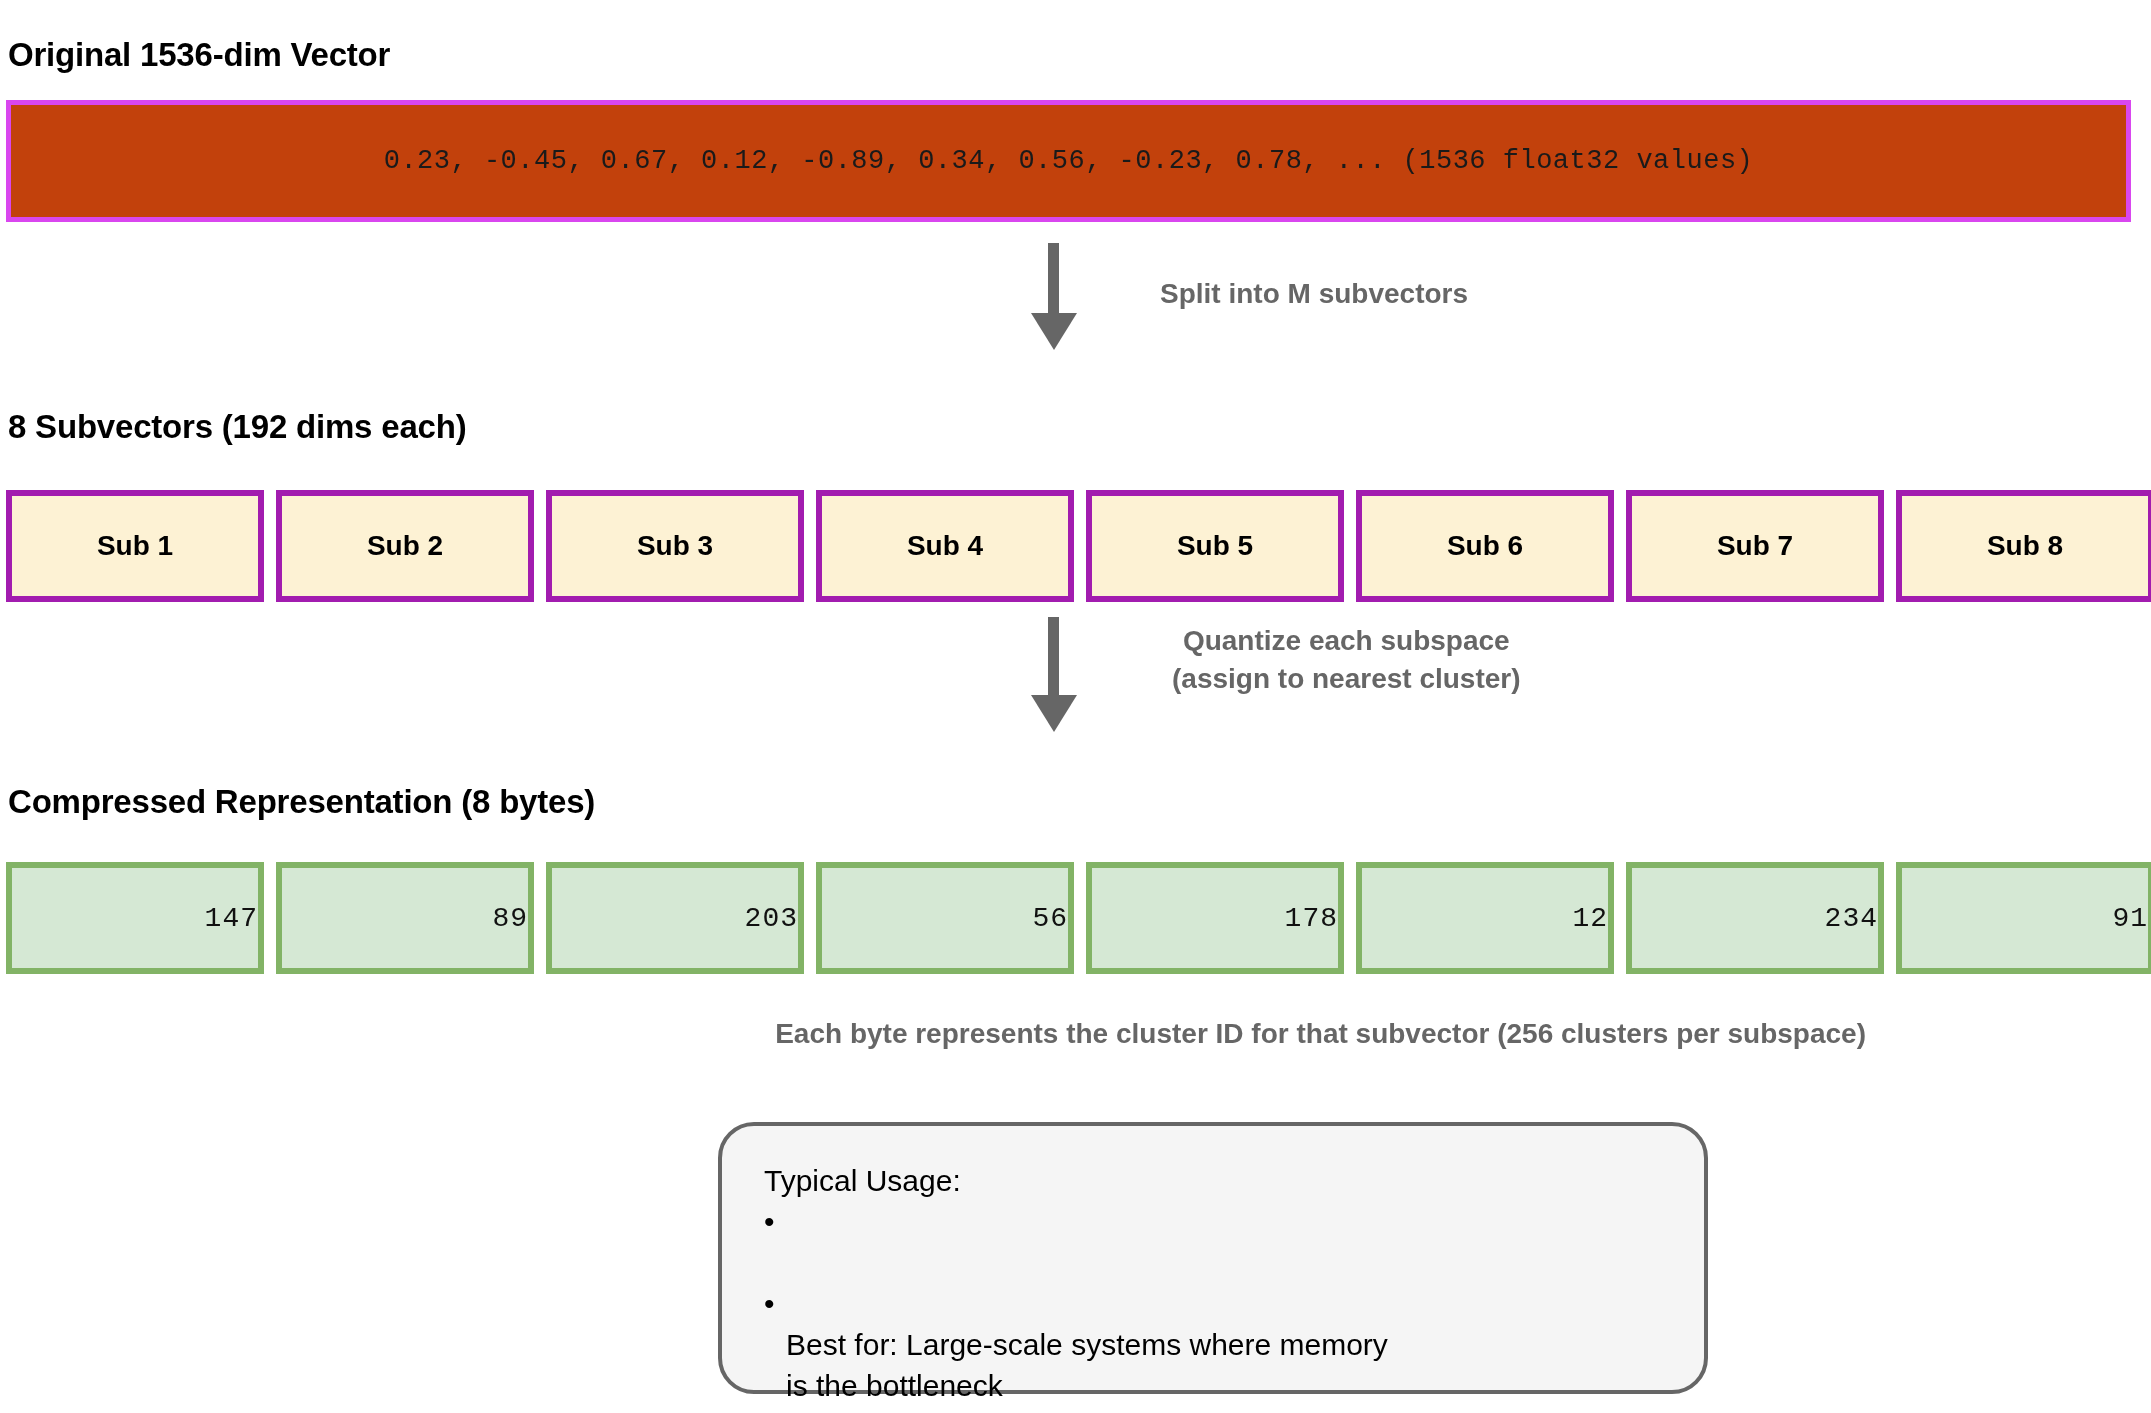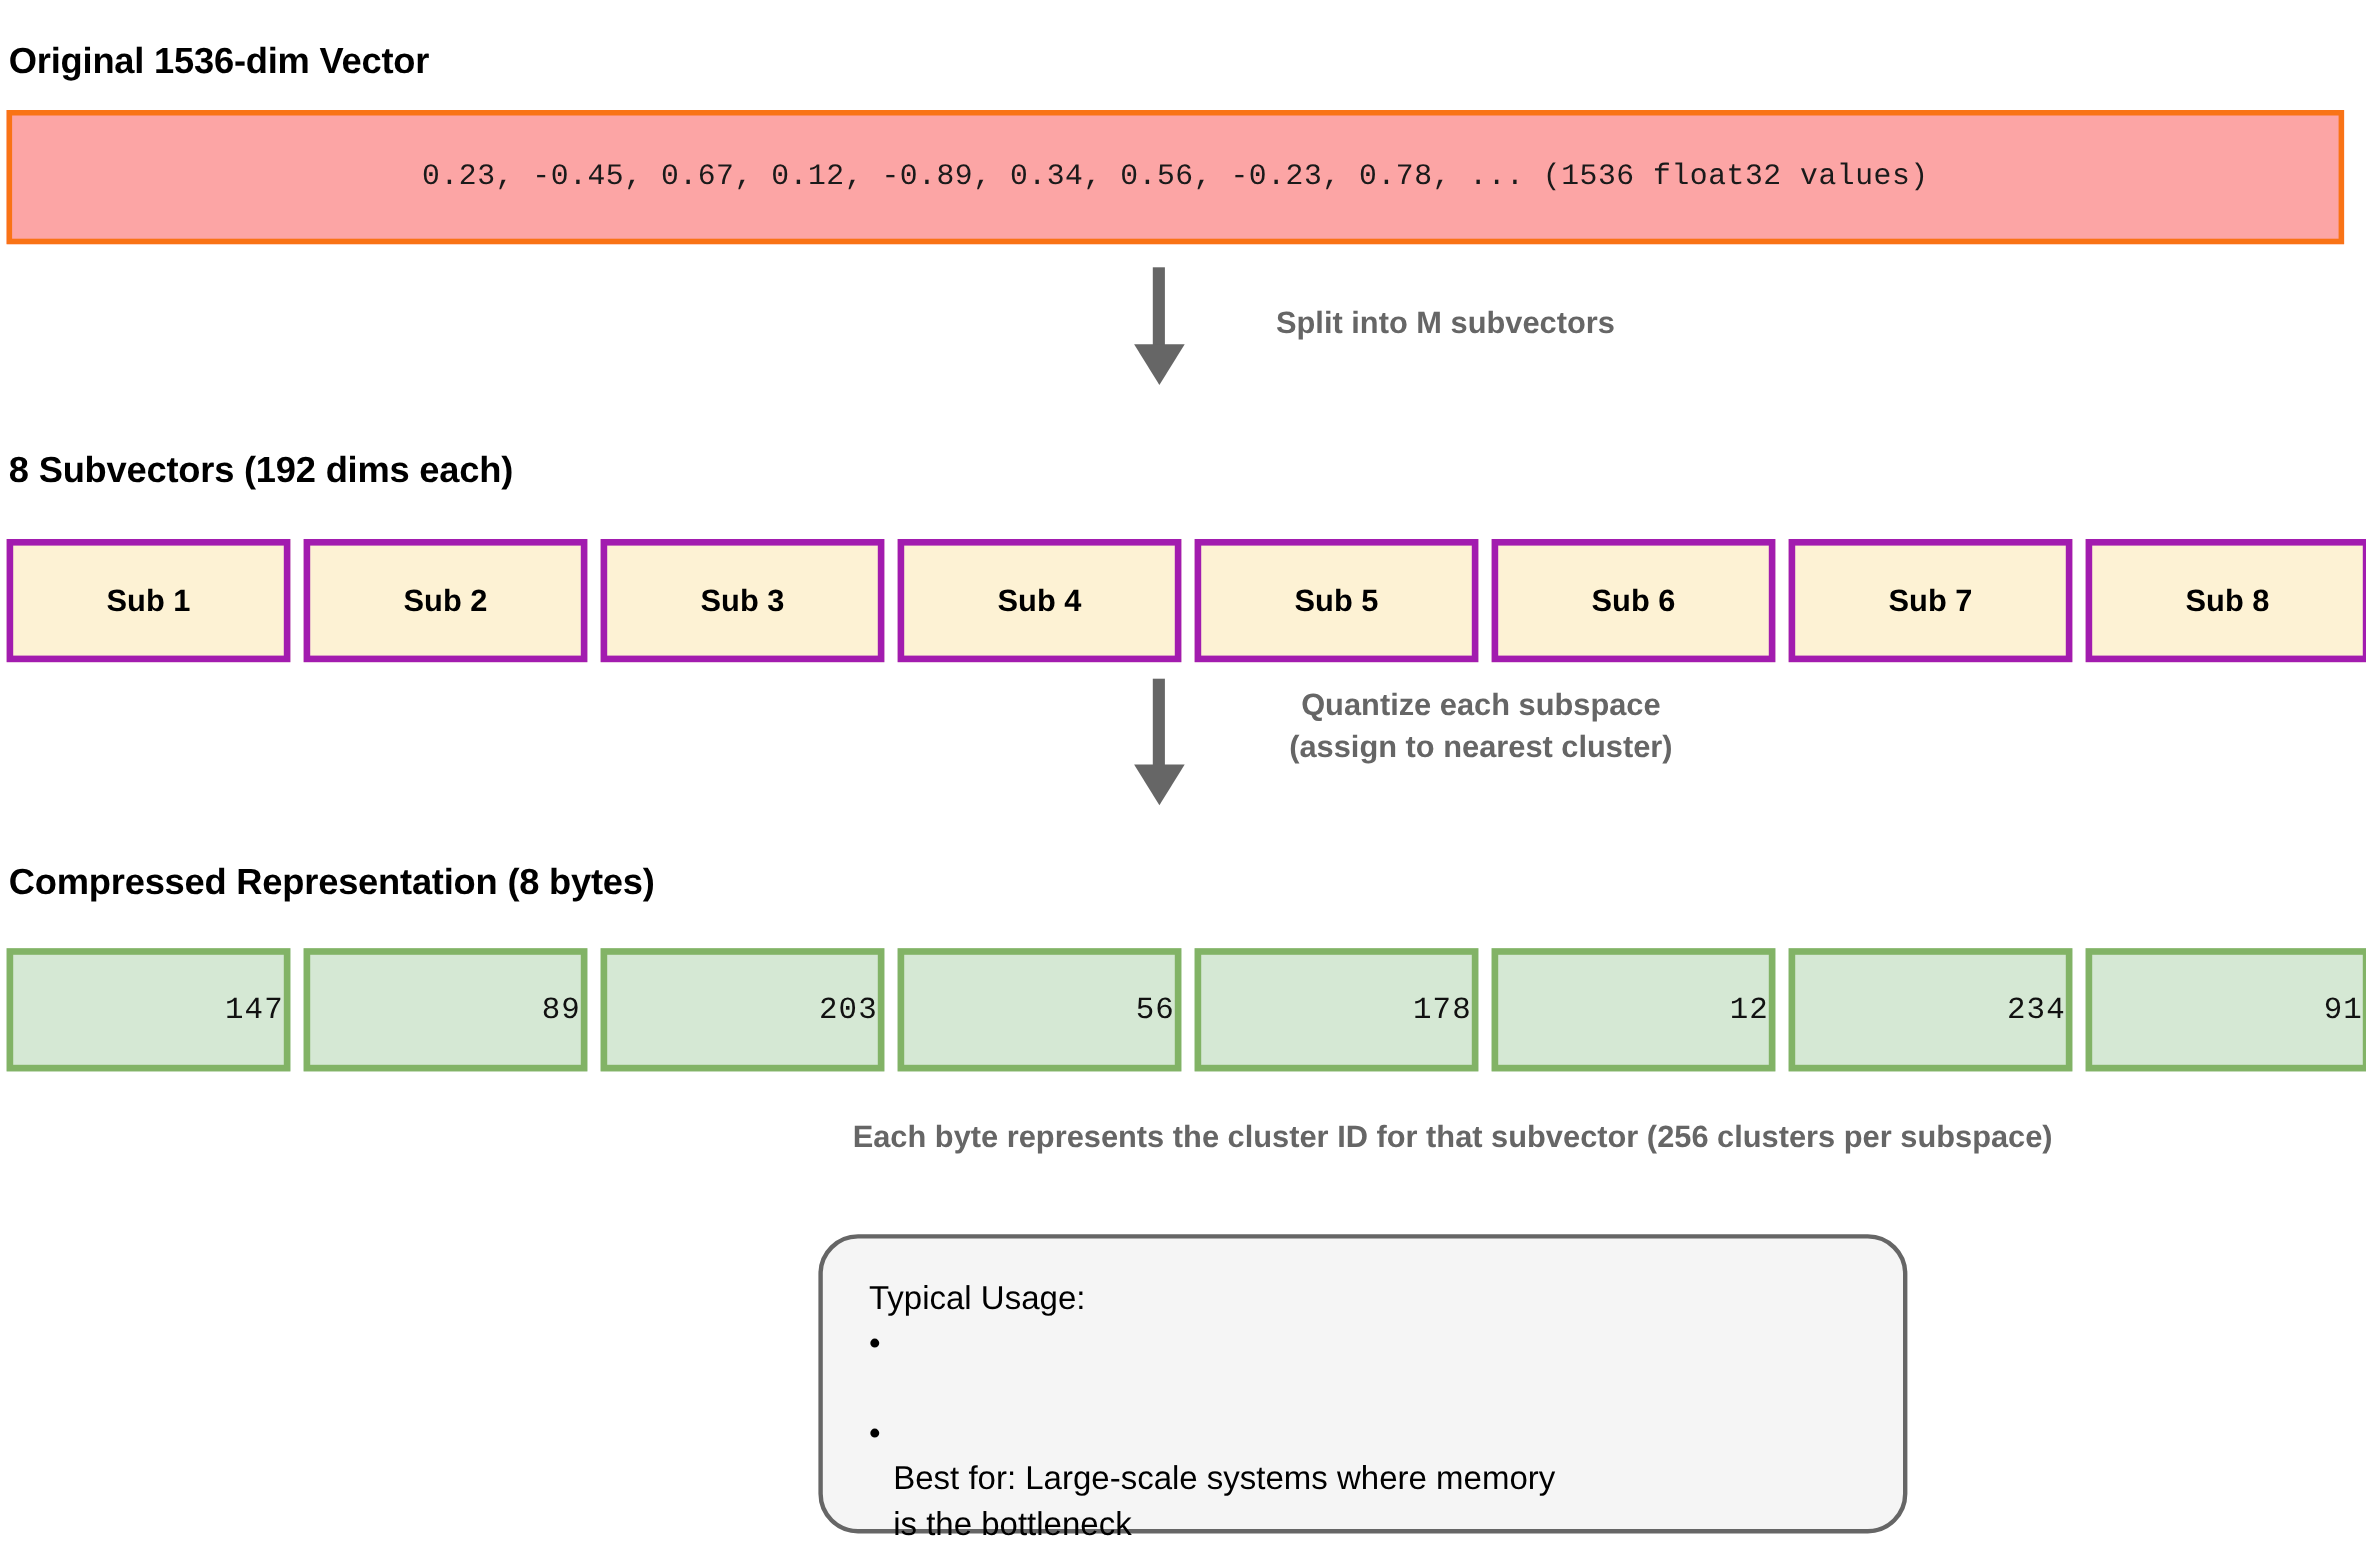--- a/index.html
+++ b/index.html
@@ -40,22 +40,22 @@
   #heading-compressed { left: 8px; top: 785px; }
 
   
   .vector-bar {
     position: absolute;
     left: 6px;
     top: 100px;
     width: 2125px;
     height: 122px;
     box-sizing: border-box;
-    background: #fca5a5;
-    border: 5px solid #f97316;
+    background: #c2410c;
+    border: 5px solid #d946ef;
     display: flex;
     align-items: center;
     justify-content: center;
   }
   .vector-bar .vector-text {
     font-family: "Liberation Mono", monospace;
     font-size: 27px;
     color: #1a1a1a;
     letter-spacing: 0.5px;
     white-space: nowrap;
@@ -159,21 +159,20 @@
     position: absolute;
     left: 718px;
     top: 1122px;
     width: 990px;
     height: 272px;
     box-sizing: border-box;
     background: #f5f5f5;
     border: 4px solid #666666;
     border-radius: 36px;
     padding: 34px 0 0 42px;
-    margin-left: 26px;
   }
   #usage-note .note-title {
     font-family: "Liberation Sans", sans-serif;
     font-size: 30px;
     line-height: 41px;
     color: #000000;
   }
   #usage-note ul {
     margin: 0;
     padding: 0;

